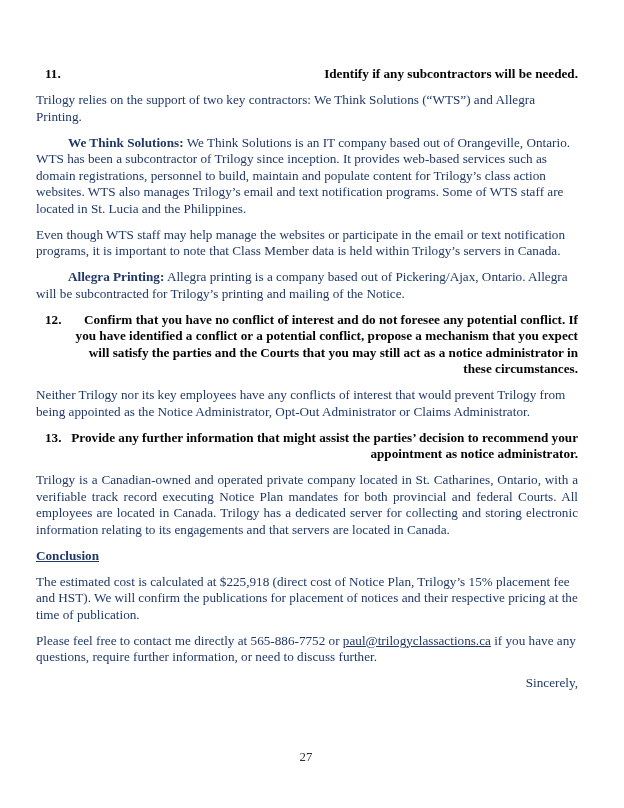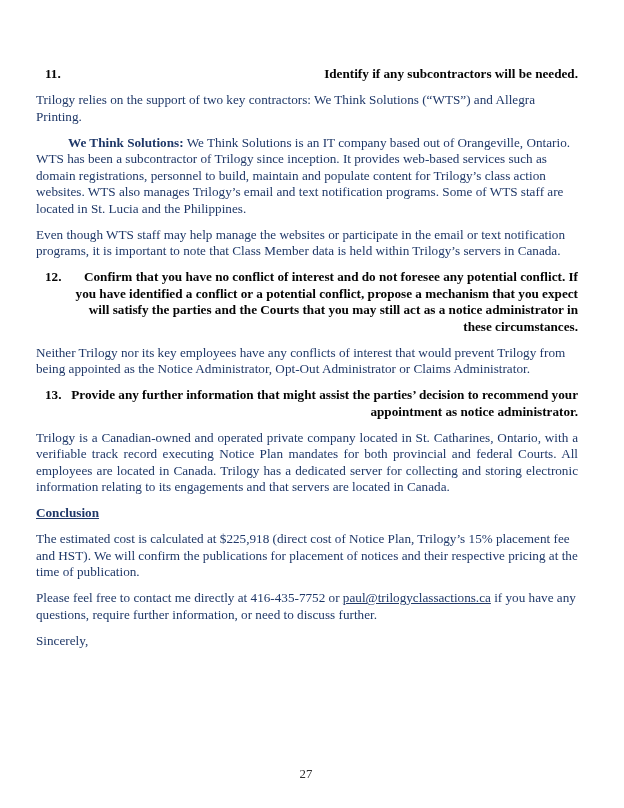--- a/index.html
+++ b/index.html
@@ -53,24 +53,25 @@
     text-decoration: underline;
     margin: 0 0 9.5px 0;
   }
   .email {
     color: inherit;
     text-decoration: underline;
     cursor: pointer;
     text-align: right;
   }
   .closing {
+    text-align: right;
   }
   .page-number {
     position: absolute;
-    top: 767px;
+    top: 750px;
     left: 0;
     width: 100%;
     text-align: center;
     color: #2e2e2e;
     font-size: 12.8px;
     font-family: "Liberation Serif", "DejaVu Serif", serif;
   }
 </style>
 </head>
 <body>
@@ -82,39 +83,40 @@
       <span class="num">11.</span>
       <span class="htext">Identify if any subcontractors will be needed.</span>
     </div>
 
     <p class="para"><span>Trilogy relies on the support of two key contractors: We Think Solutions (“WTS”) and Allegra Printing.</span></p>
 
     <p class="para"><span class="lead">We Think Solutions:</span><span> We Think Solutions is an IT company based out of Orangeville, Ontario.  WTS has been a subcontractor of Trilogy since inception. It provides web-based services such as domain registrations, personnel to build, maintain and populate content for Trilogy’s class action websites. WTS also manages Trilogy’s email and text notification programs. Some of WTS staff are located in St. Lucia and the Philippines.</span></p>
 
     <p class="para"><span>Even though WTS staff may help manage the websites or participate in the email or text notification programs, it is important to note that Class Member data is held within Trilogy’s servers in Canada.</span></p>
 
+    <p class="para"><span class="lead">Allegra Printing:</span><span> Allegra printing is a company based out of Pickering/Ajax, Ontario. Allegra will be subcontracted for Trilogy’s printing and mailing of the Notice.</span></p>
 
     <div class="num-heading">
       <span class="num">12.</span>
       <span class="htext">Confirm that you have no conflict of interest and do not foresee any potential conflict. If you have identified a conflict or a potential conflict, propose a mechanism that you expect will satisfy the parties and the Courts that you may still act as a notice administrator in these circumstances.</span>
     </div>
 
     <p class="para"><span>Neither Trilogy nor its key employees have any conflicts of interest that would prevent Trilogy from being appointed as the Notice Administrator, Opt-Out Administrator or Claims Administrator.</span></p>
 
     <div class="num-heading">
       <span class="num">13.</span>
       <span class="htext">Provide any further information that might assist the parties’ decision to recommend your appointment as notice administrator.</span>
     </div>
 
     <p class="para justify"><span>Trilogy is a Canadian-owned and operated private company located in St. Catharines, Ontario, with a verifiable track record executing Notice Plan mandates for both provincial and federal Courts. All employees are located in Canada. Trilogy has a dedicated server for collecting and storing electronic information relating to its engagements and that servers are located in Canada.</span></p>
 
     <p class="para conclusion-h"><span>Conclusion</span></p>
 
     <p class="para"><span>The estimated cost is calculated at $225,918 (direct cost of Notice Plan, Trilogy’s 15% placement fee and HST). We will confirm the publications for placement of notices and their respective pricing at the time of publication.</span></p>
 
-    <p class="para"><span>Please feel free to contact me directly at 416-435-7752 or </span><a class="email">paul@trilogyclassactions.ca</a><span> if you have any questions, require further information, or need to discuss further.</span></p>
+    <p class="para"><span>Please feel free to contact me directly at 565-886-7752 or </span><a class="email">paul@trilogyclassactions.ca</a><span> if you have any questions, require further information, or need to discuss further.</span></p>
 
     <p class="para closing"><span>Sincerely,</span></p>
 
   </div>
 
   <div class="page-number">27</div>
 </div>
 
 </body></html>

